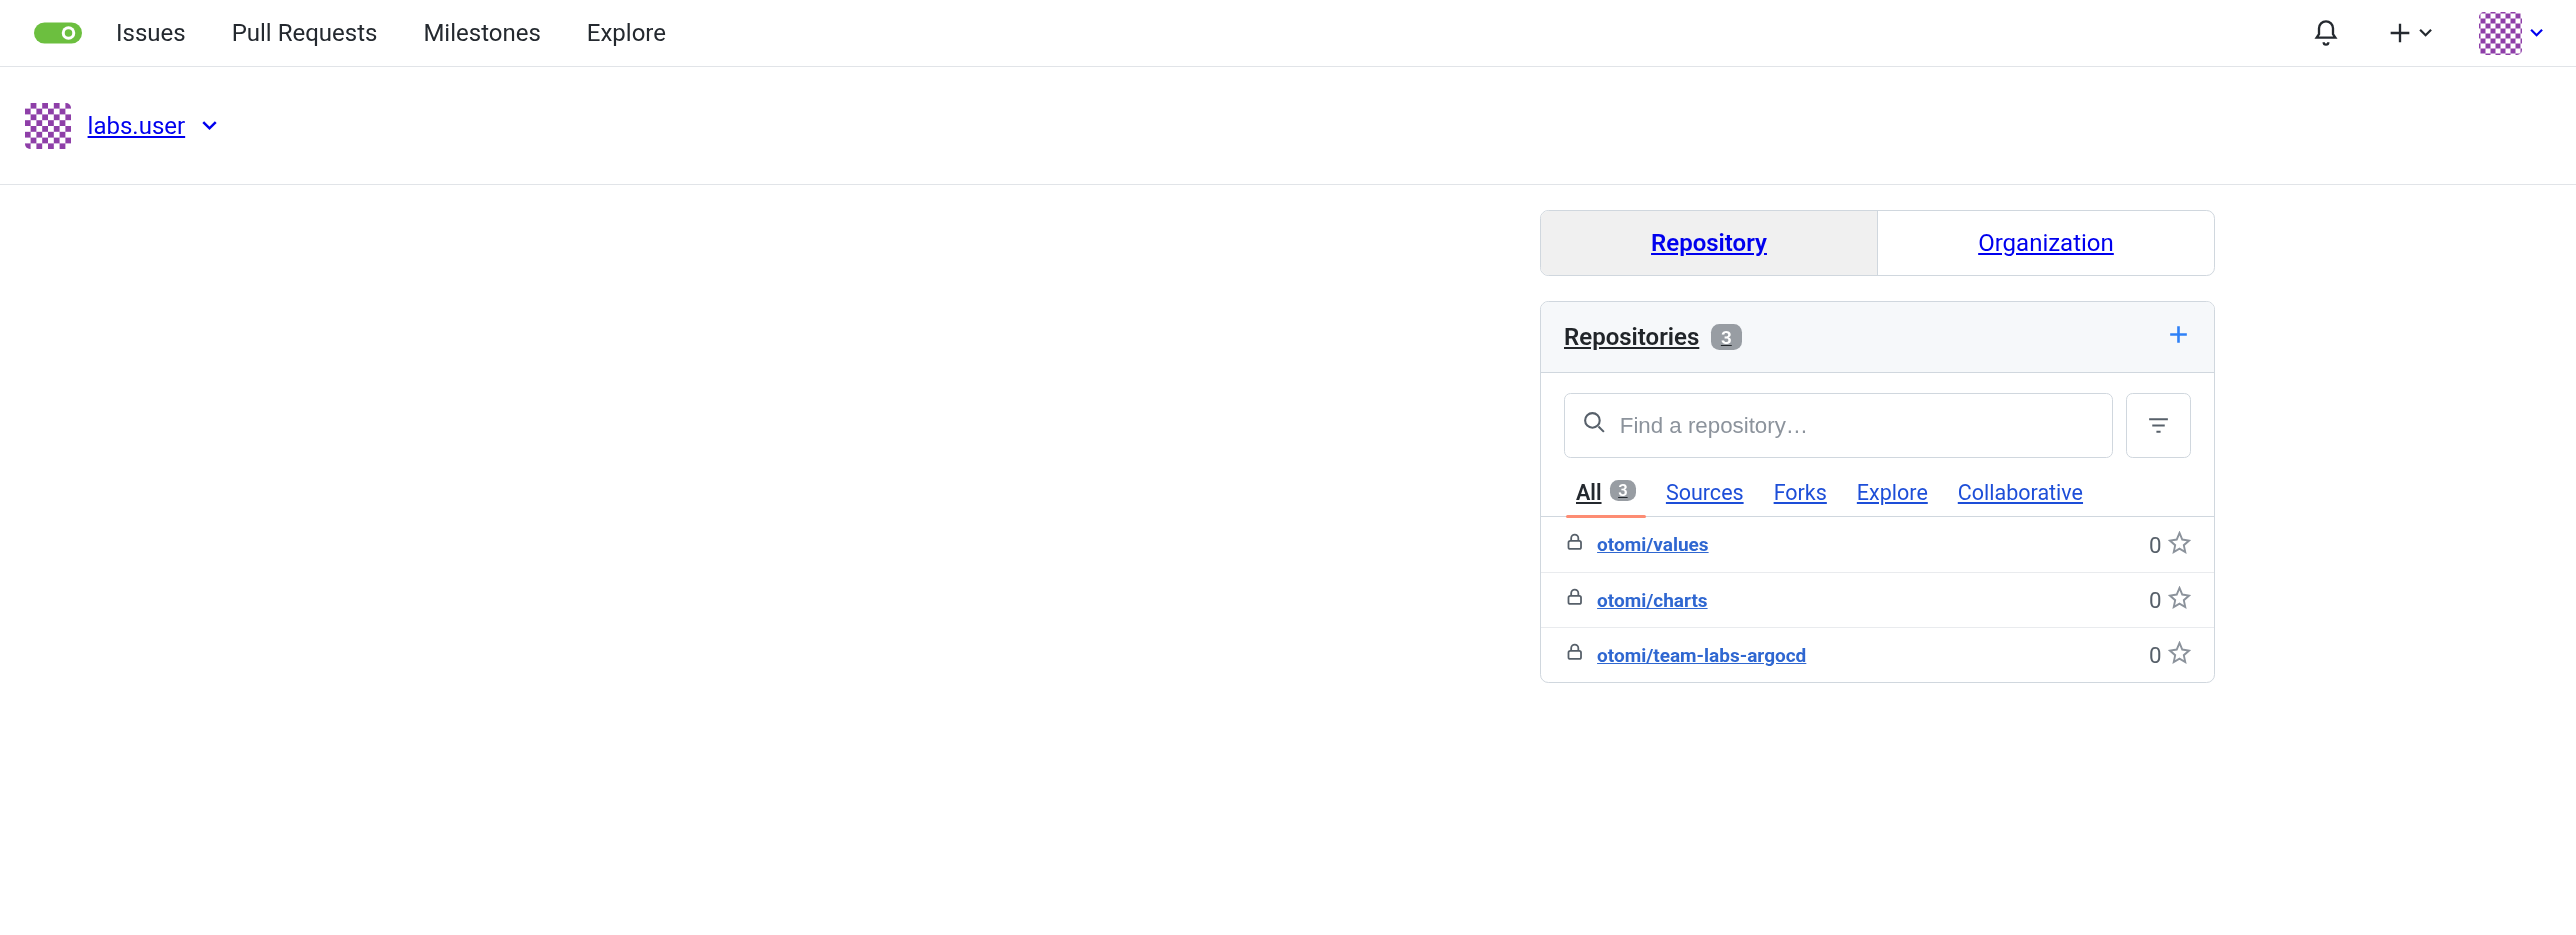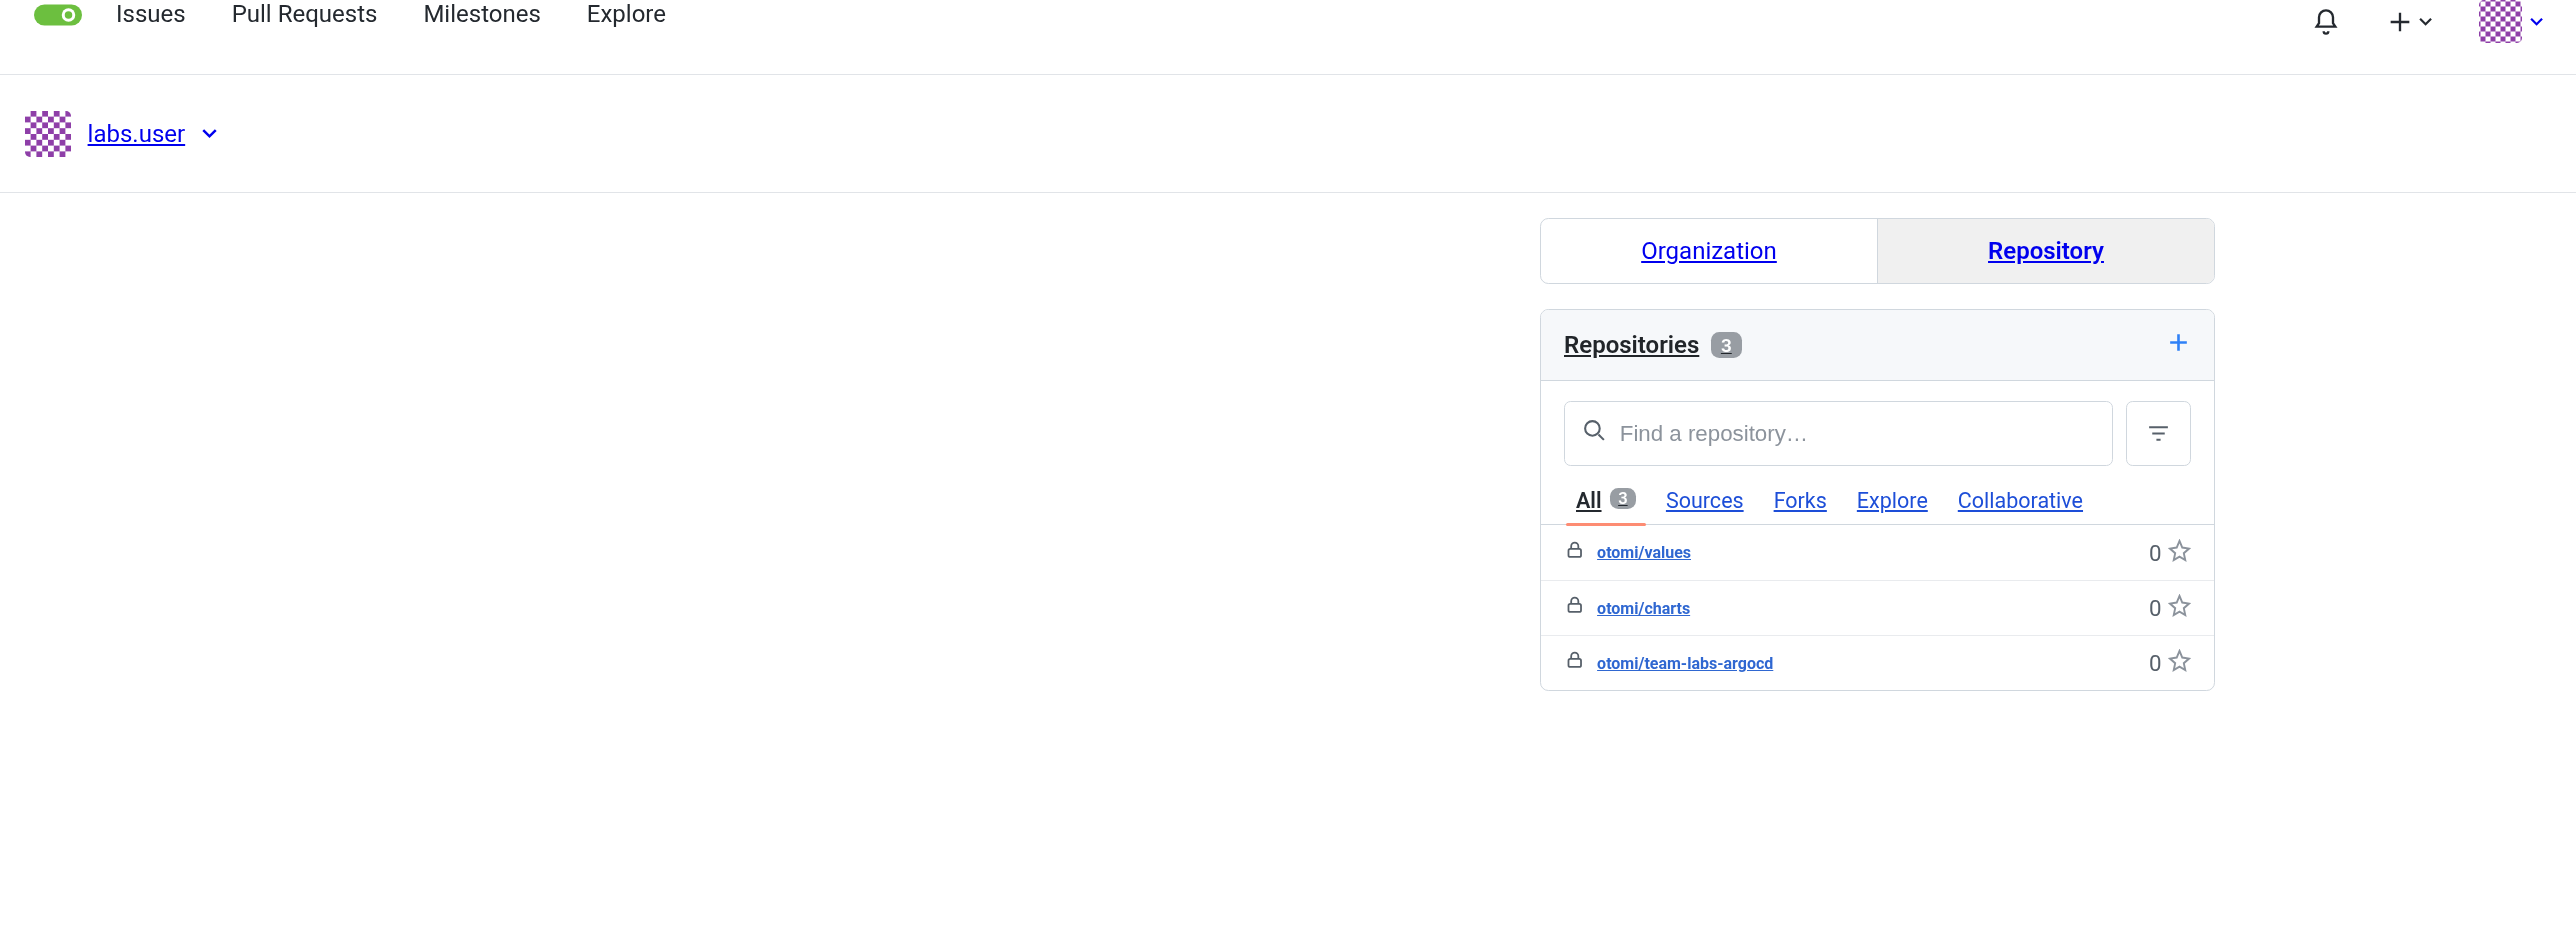--- a/index.html
+++ b/index.html
@@ -5,23 +5,23 @@
   * { box-sizing: border-box; margin: 0; padding: 0; }
   body {
     font-family: -apple-system, BlinkMacSystemFont, "Segoe UI", Roboto, Helvetica, Arial, sans-serif;
     font-size: 23px;
     color: #212529;
     background: #fff;
   }
 
   
   .topnav {
-    height: 75px;
+    height: 67px;
     display: flex;
-    align-items: flex-start;
+    align-items: center;
     padding: 0 33px;
     border-bottom: 0.8px solid #e1e4e8;
   }
   .logo {
     width: 50px; height: 30px;
     margin-right: 33px;
     display: flex; align-items: center; justify-content: center;
   }
   .logo svg { width: 50px; height: 30px; }
   .nav-links { display: flex; gap: 46px; }
@@ -160,21 +160,21 @@
 
   .repo-list .repo-item {
     display:flex; align-items:center;
     height:55px;
     padding: 0 23px;
     border-top:0.8px solid #e9ebee;
   }
   .repo-list .repo-item:first-child { border-top:none; }
   .repo-item .lock { margin-right:11.6px; color:#57606a; }
   .repo-item .lock svg { width:21.5px; height:21.5px; }
-  .repo-item .rname { color:#2f67d1; font-weight:700; font-size:16px; }
+  .repo-item .rname { color:#2f67d1; font-weight:700; font-size:19px; }
   .repo-item .stars { margin-left:auto; display:flex; align-items:center; gap:6.6px; color:#57606a; font-size:22.3px;}
   .repo-item .stars svg { width:23px; height:23px; color:#8c939c; }
 
   
   .arrow {
     position:absolute;
     left: 1204px;
     top: 675px;
     width: 364px; height: 41px;
   }
@@ -244,22 +244,22 @@
 <div class="content">
 
   <div class="arrow">
     <div class="arrow-line"></div>
     <div class="arrow-head"></div>
   </div>
 
   <div class="right-col">
 
     <div class="tab-row">
+      <a href="#" class="tab active">Repository</a>
       <a href="#" class="tab">Organization</a>
-      <a href="#" class="tab active">Repository</a>
     </div>
 
     <div class="repo-panel">
 
       <div class="repo-header">
         <span class="title">Repositories</span>
         <span class="count-badge">3</span>
         <a href="#" class="plus-icon">
           <svg viewBox="0 0 24 24" fill="none" stroke="currentColor" stroke-width="2.5">
               <path d="M12 4v16M4 12h16"></path>

